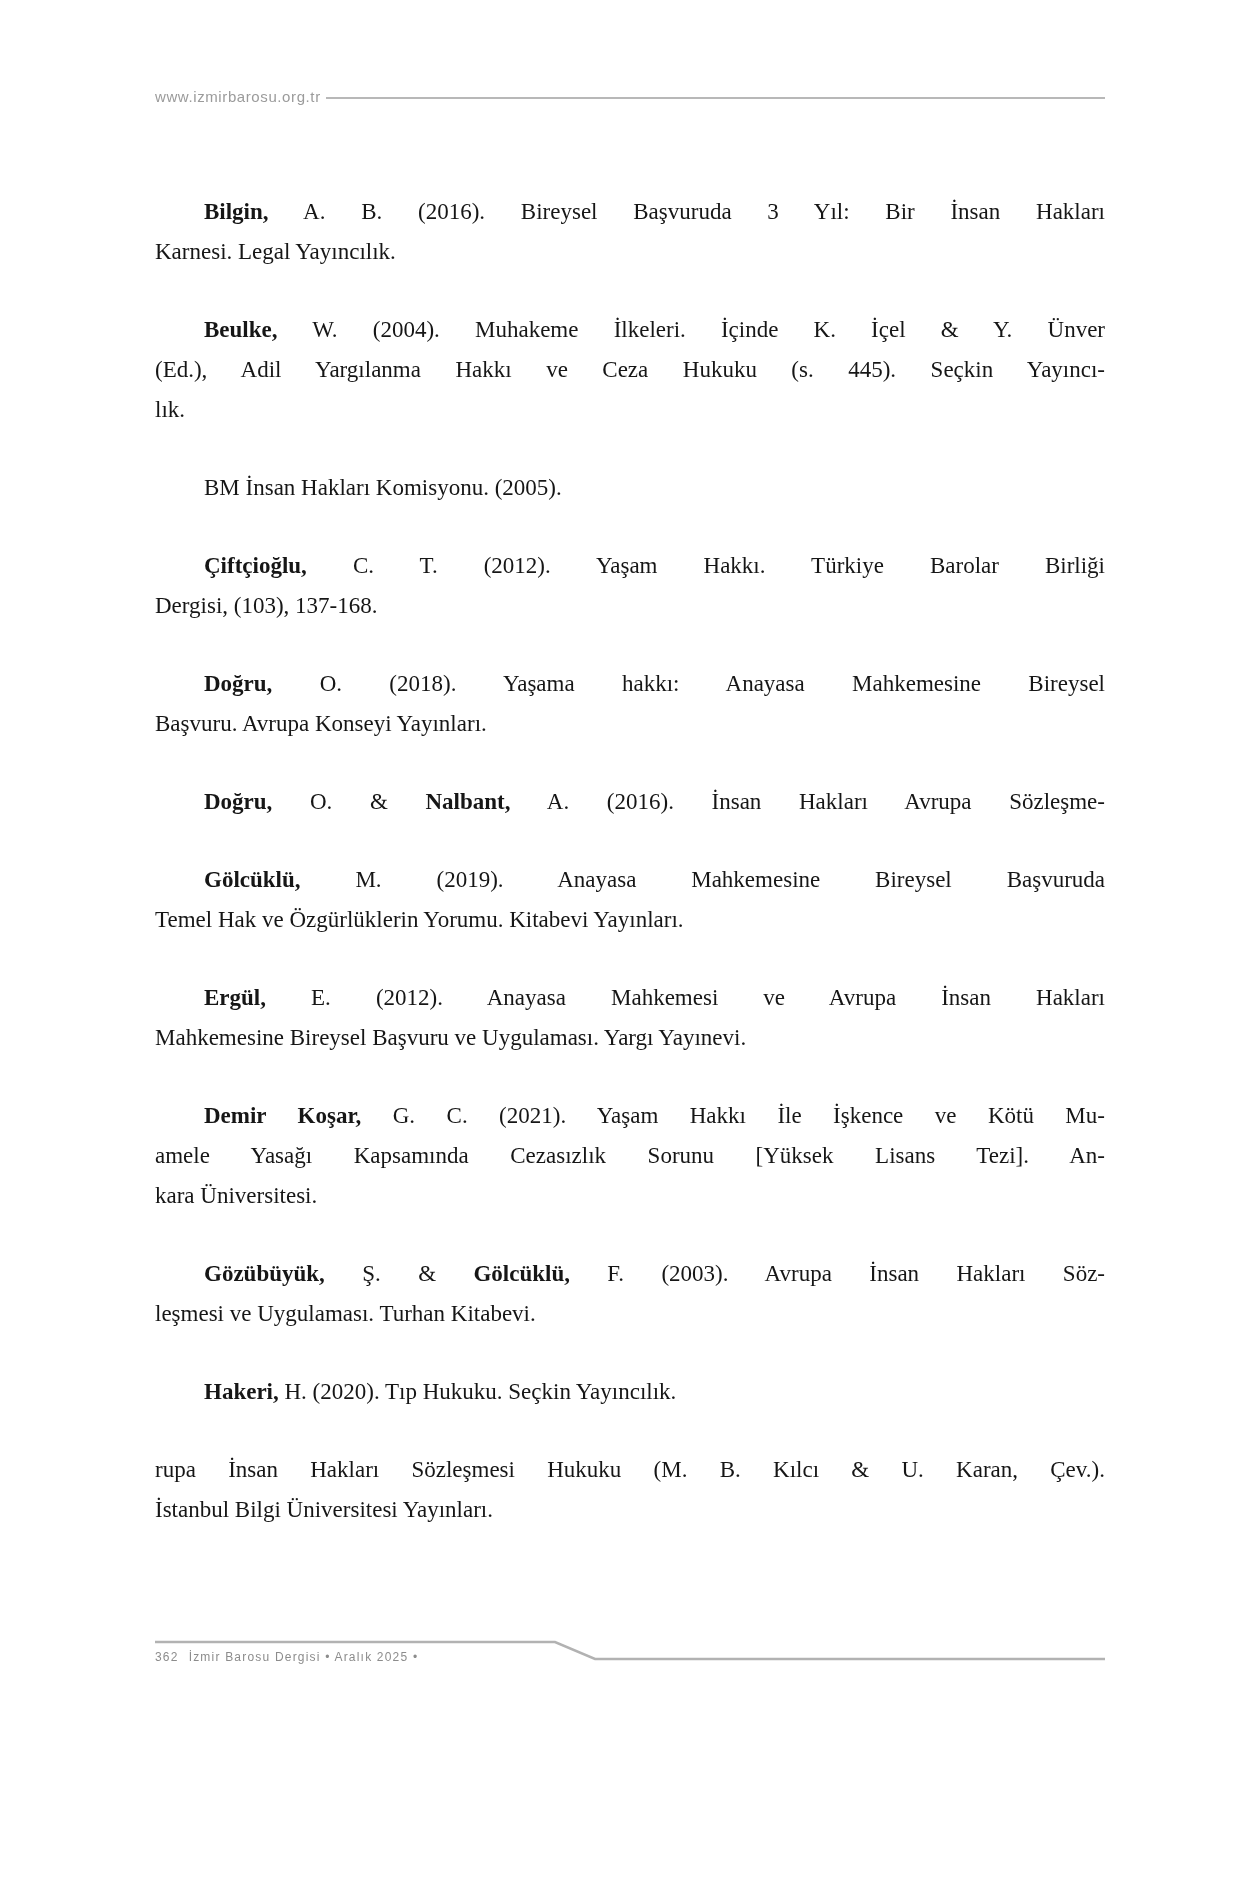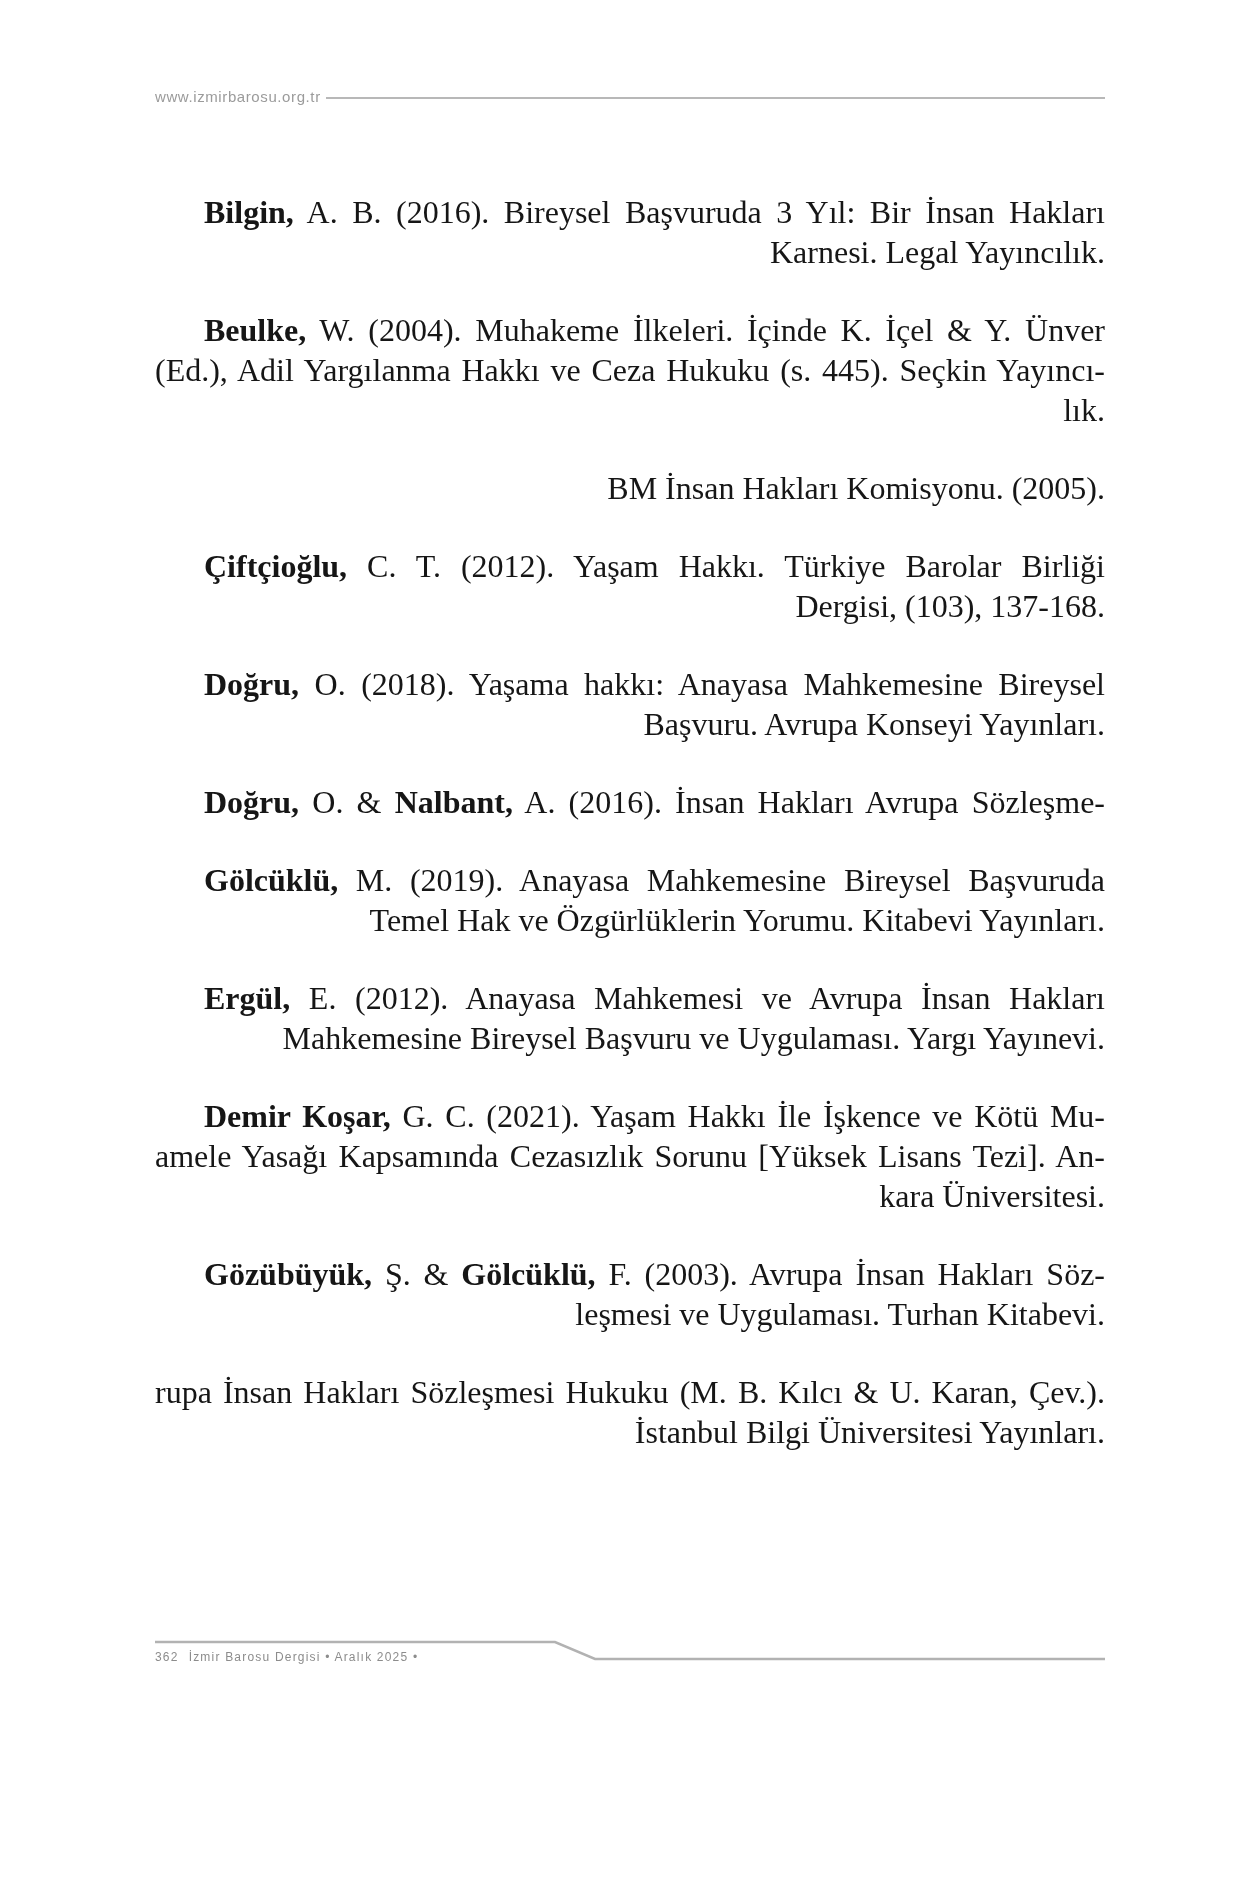--- a/index.html
+++ b/index.html
@@ -36,26 +36,26 @@
     margin-top: 2px;
   }
 
   
   .bib {
     position: absolute;
     left: 155px;
     width: 950px;
     top: 192px;
     color: #161616;
-    font-size: 32px;
+    font-size: 23px;
     line-height: 40px;
   }
   .entry { margin: 0 0 38px 0; }
   .entry:last-child { margin-bottom: 0; }
-  .bib-line { text-align: right; }
+  .bib-line { text-align: left; }
   .bib-line.justify { text-align: justify; text-align-last: justify; }
   .bib-line.indent { text-indent: 49px; }
   .bib-line b { font-weight: 700; }
 
   
   .footer {
     position: absolute;
     left: 155px;
     width: 950px;
     top: 1640px;
@@ -115,20 +115,23 @@
       <div class="entry">
         <div class="bib-line indent justify"><b>Demir Koşar,</b><span> G. C. (2021). Yaşam Hakkı İle İşkence ve Kötü Mu-</span></div>
         <div class="bib-line justify"><span>amele Yasağı Kapsamında Cezasızlık Sorunu [Yüksek Lisans Tezi]. An-</span></div>
         <div class="bib-line"><span>kara Üniversitesi.</span></div>
       </div>
       <div class="entry">
         <div class="bib-line indent justify"><b>Gözübüyük,</b><span> Ş. &amp; </span><b>Gölcüklü,</b><span> F. (2003). Avrupa İnsan Hakları Söz-</span></div>
         <div class="bib-line"><span>leşmesi ve Uygulaması. Turhan Kitabevi.</span></div>
       </div>
       <div class="entry">
+        <div class="bib-line indent"><b>Hakeri,</b><span> H. (2020). Tıp Hukuku. Seçkin Yayıncılık.</span></div>
+      </div>
+      <div class="entry">
         <div class="bib-line justify"><span>rupa İnsan Hakları Sözleşmesi Hukuku (M. B. Kılcı &amp; U. Karan, Çev.).</span></div>
         <div class="bib-line"><span>İstanbul Bilgi Üniversitesi Yayınları.</span></div>
       </div>
     </div>
 
   <div class="footer">
     <svg class="footer-rule" width="950" height="24" viewBox="0 0 950 24">
       <path d="M 0 2 H 400 L 440 19 H 950" fill="none" stroke="#b2b2b2" stroke-width="2.5"></path>
     </svg>
     <div class="footer-text">

